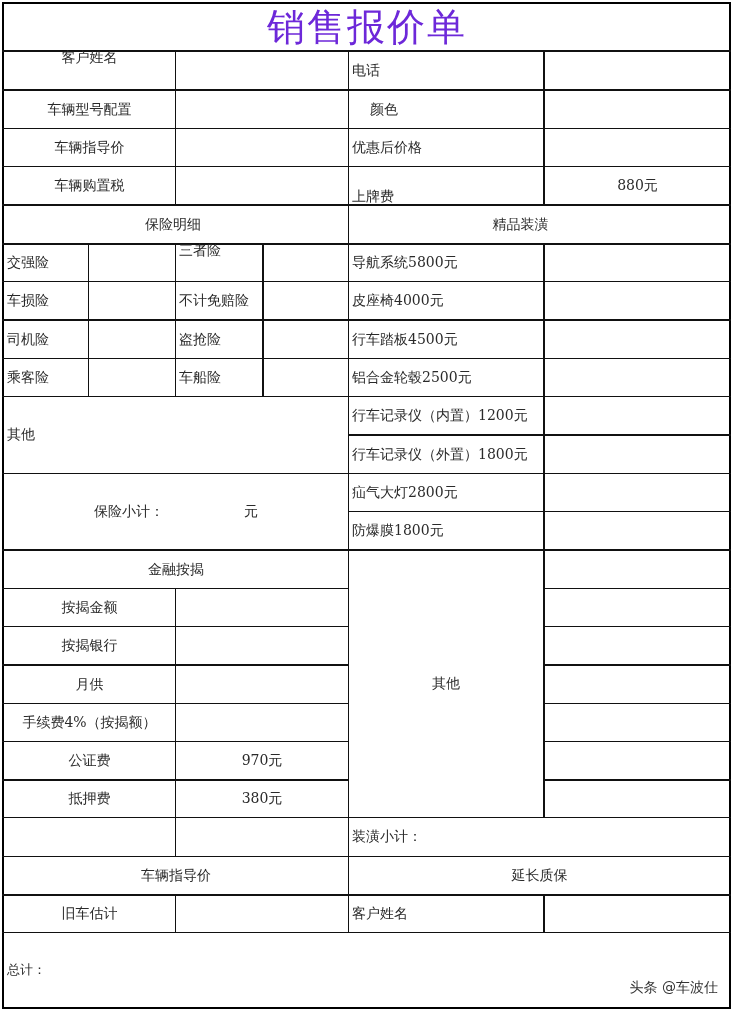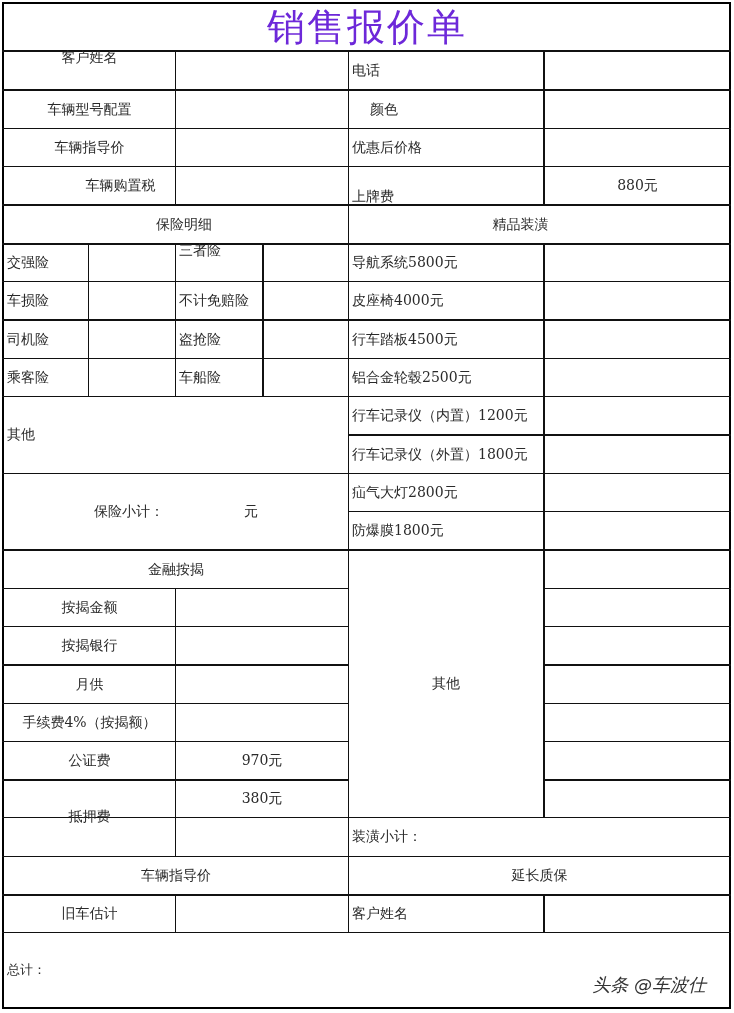--- a/index.html
+++ b/index.html
@@ -7,22 +7,22 @@
          font-family:"DejaVu Serif", "Liberation Serif", serif; color:#222; }
   .sheet { position:absolute; left:2px; top:2px; width:729px; height:1007px;
            border:2px solid #000; box-sizing:border-box; }
   .cell { position:absolute; box-sizing:border-box; display:flex; align-items:center;
           font-size:14px; color:#2a2a2a; white-space:nowrap; overflow:hidden; }
   .c { justify-content:center; }
   .l { justify-content:flex-start; padding-left:3px; }
   .hl { position:absolute; background:#111; }
   .vl { position:absolute; background:#111; }
   .title { font-size:38px; color:#6d28d9; letter-spacing:2px; }
-  .watermark { position:absolute; right:28px; bottom:16px; font-family:"DejaVu Sans", sans-serif;
-               font-size:18px; color:#333;font-style:italic; }
+  .watermark { position:absolute; right:16px; bottom:16px; font-family:"DejaVu Sans", sans-serif;
+               font-size:14px; color:#333; }
 </style>
 </head>
 <body>
 
 <div class="sheet"></div>
 
 <div class="cell c title" style="left:4px;top:4px;width:726px;height:46px;">销售报价单</div>
 
 <div class="hl" style="left:2px;top:50px;width:729px;height:2px;"></div>
 <div class="hl" style="left:2px;top:89px;width:729px;height:2px;"></div>
@@ -82,26 +82,26 @@
 <div class="cell c" style="left:4px;top:91px;width:171px;height:37px;">车辆型号配置</div>
 <div class="cell l" style="left:176px;top:91px;width:172px;height:37px;"></div>
 <div class="cell l" style="left:349px;top:91px;width:194px;height:37px;margin-left:18px;">颜色</div>
 <div class="cell c" style="left:545px;top:91px;width:185px;height:37px;"></div>
 
 <div class="cell c" style="left:4px;top:129px;width:171px;height:37px;">车辆指导价</div>
 <div class="cell l" style="left:176px;top:129px;width:172px;height:37px;"></div>
 <div class="cell l" style="left:349px;top:129px;width:194px;height:37px;">优惠后价格</div>
 <div class="cell c" style="left:545px;top:129px;width:185px;height:37px;"></div>
 
-<div class="cell c" style="left:4px;top:167px;width:171px;height:37px;margin-left:31px;">车辆购置税</div>
+<div class="cell c" style="left:4px;top:167px;width:171px;height:37px;">车辆购置税</div>
 <div class="cell l" style="left:176px;top:167px;width:172px;height:37px;"></div>
 <div class="cell l" style="left:349px;top:178px;width:194px;height:37px;">上牌费</div>
 <div class="cell c" style="left:545px;top:167px;width:185px;height:37px;">880元</div>
 
-<div class="cell c" style="left:12px;top:206px;width:344px;height:37px;font-family:Liberation Mono, monospace;">保险明细</div>
+<div class="cell c" style="left:1px;top:206px;width:344px;height:37px;font-family:Liberation Mono, monospace;">保险明细</div>
 <div class="cell c" style="left:330px;top:206px;width:381px;height:37px;">精品装潢</div>
 
 <div class="cell l" style="left:4px;top:245px;width:84px;height:36px;">交强险</div>
 <div class="cell c" style="left:89px;top:245px;width:86px;height:36px;"></div>
 <div class="cell l" style="left:176px;top:233px;width:86px;height:36px;">三者险</div>
 <div class="cell c" style="left:264px;top:245px;width:84px;height:36px;"></div>
 
 <div class="cell l" style="left:4px;top:282px;width:84px;height:37px;">车损险</div>
 <div class="cell c" style="left:89px;top:282px;width:86px;height:37px;"></div>
 <div class="cell l" style="left:176px;top:282px;width:86px;height:37px;text-align:center;">不计免赔险</div>
@@ -157,21 +157,21 @@
 <div class="cell c" style="left:4px;top:589px;width:171px;height:37px;">按揭金额</div>
 <div class="cell c" style="left:176px;top:589px;width:172px;height:37px;"></div>
 <div class="cell c" style="left:4px;top:627px;width:171px;height:37px;">按揭银行</div>
 <div class="cell c" style="left:176px;top:627px;width:172px;height:37px;"></div>
 <div class="cell c" style="left:4px;top:666px;width:171px;height:37px;">月供</div>
 <div class="cell c" style="left:176px;top:666px;width:172px;height:37px;"></div>
 <div class="cell c" style="left:4px;top:704px;width:171px;height:37px;">手续费4%（按揭额）</div>
 <div class="cell c" style="left:176px;top:704px;width:172px;height:37px;"></div>
 <div class="cell c" style="left:4px;top:742px;width:171px;height:37px;">公证费</div>
 <div class="cell c" style="left:176px;top:742px;width:172px;height:37px;">970元</div>
-<div class="cell c" style="left:4px;top:799px;width:171px;height:36px;text-align:right;">抵押费</div>
+<div class="cell c" style="left:4px;top:781px;width:171px;height:36px;text-align:right;">抵押费</div>
 <div class="cell c" style="left:176px;top:781px;width:172px;height:36px;">380元</div>
 <div class="cell c" style="left:4px;top:818px;width:171px;height:38px;"></div>
 <div class="cell c" style="left:176px;top:818px;width:172px;height:38px;"></div>
 
 <div class="cell c" style="left:4px;top:857px;width:344px;height:37px;">车辆指导价</div>
 <div class="cell c" style="left:349px;top:857px;width:381px;height:37px;">延长质保</div>
 
 <div class="cell c" style="left:4px;top:896px;width:171px;height:36px;">旧车估计</div>
 <div class="cell c" style="left:176px;top:896px;width:172px;height:36px;"></div>
 <div class="cell l" style="left:349px;top:896px;width:194px;height:36px;">客户姓名</div>

